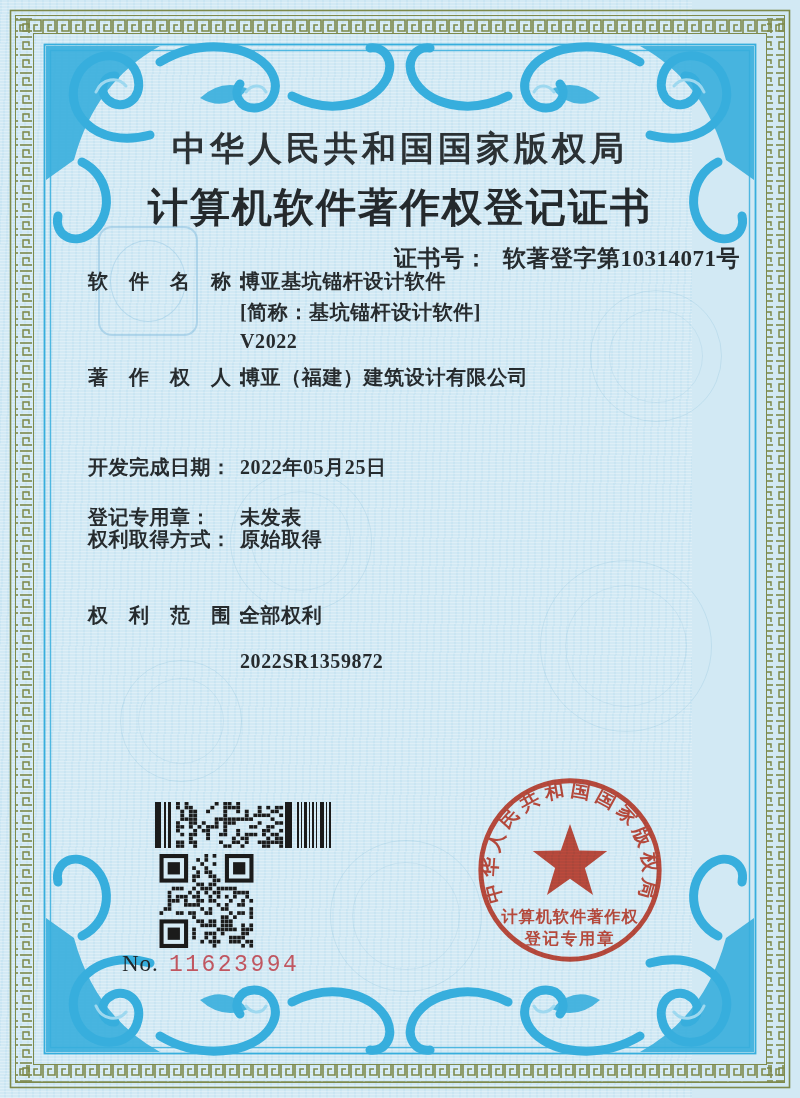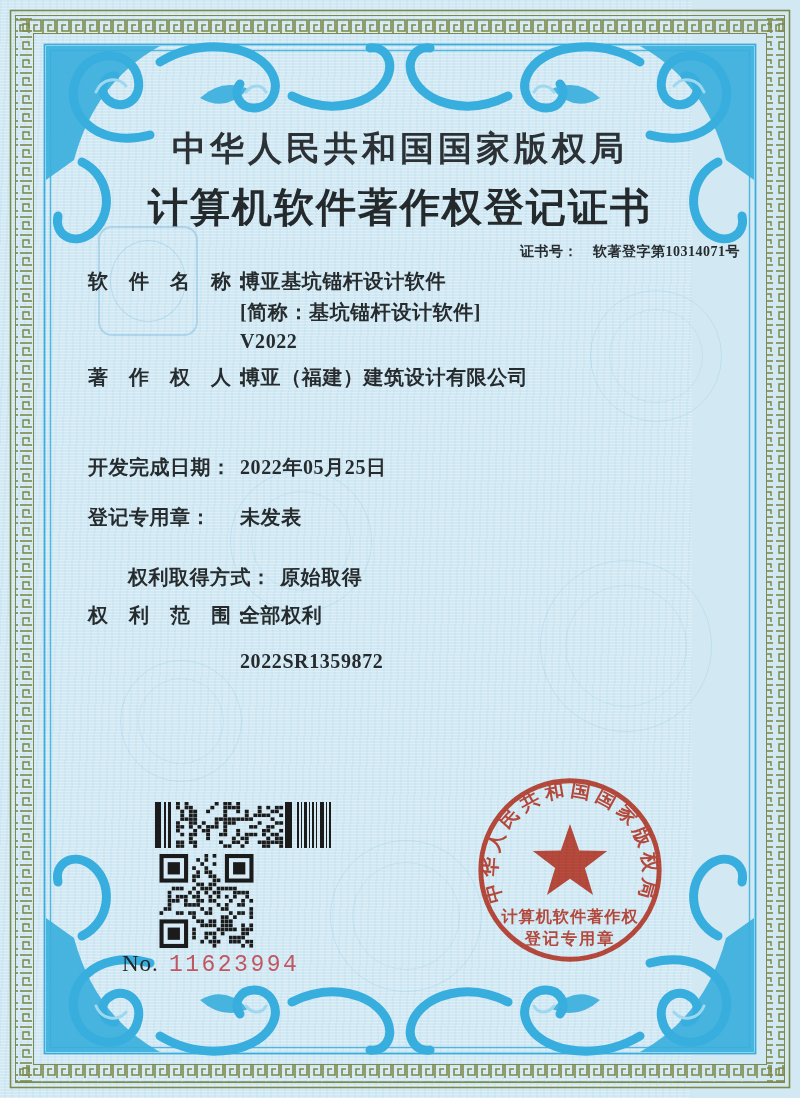--- a/index.html
+++ b/index.html
@@ -44,32 +44,32 @@
     text-align:center;font-size:34px;font-weight:700;color:#2b3134;
     letter-spacing:4px;
   }
   .cert-title{
     position:absolute;left:0;top:180px;width:800px;margin:0;
     text-align:center;font-size:40px;font-weight:700;color:#24292c;
     letter-spacing:2px;
   }
   .certno{
     position:absolute;left:0;top:243px;width:740px;text-align:right;
-    font-size:14px;font-weight:700;color:var(--ink);letter-spacing:.5px;
+    font-size:23px;font-weight:700;color:var(--ink);letter-spacing:.5px;
   }
   .certno .lbl{margin-right:15px;}
 
   .frow{position:absolute;left:88px;width:660px;height:26px;
     font-size:20px;font-weight:700;color:var(--ink);}
   .frow .lbl{position:absolute;left:0;top:0;white-space:nowrap;letter-spacing:.5px;}
   .frow .val{position:absolute;left:152px;top:0;white-space:nowrap;letter-spacing:.6px;}
   .frow .val2{position:absolute;left:152px;top:31px;white-space:nowrap;letter-spacing:.6px;}
   .frow .val3{position:absolute;left:152px;top:62px;white-space:nowrap;letter-spacing:.6px;}
   .fr0{top:268px;} .fr1{top:364px;} .fr2{top:454px;} .fr3{top:504px;}
-  .fr4{top:564px;margin-left:40px;} .fr5{top:602px;} .fr6{top:650px;}
+  .fr4{top:526px;} .fr5{top:602px;} .fr6{top:650px;}
 
   .statement{
     position:absolute;left:88px;top:699px;width:650px;margin:0;
     font-size:19.5px;font-weight:700;color:var(--ink);
     line-height:46px;text-align:justify;text-indent:40px;letter-spacing:.6px;
   }
 
   .barcode{position:absolute;left:155px;top:802px;width:190px;height:46px;}
   .qrcode{position:absolute;left:158px;top:854px;width:97px;height:94px;}
 

